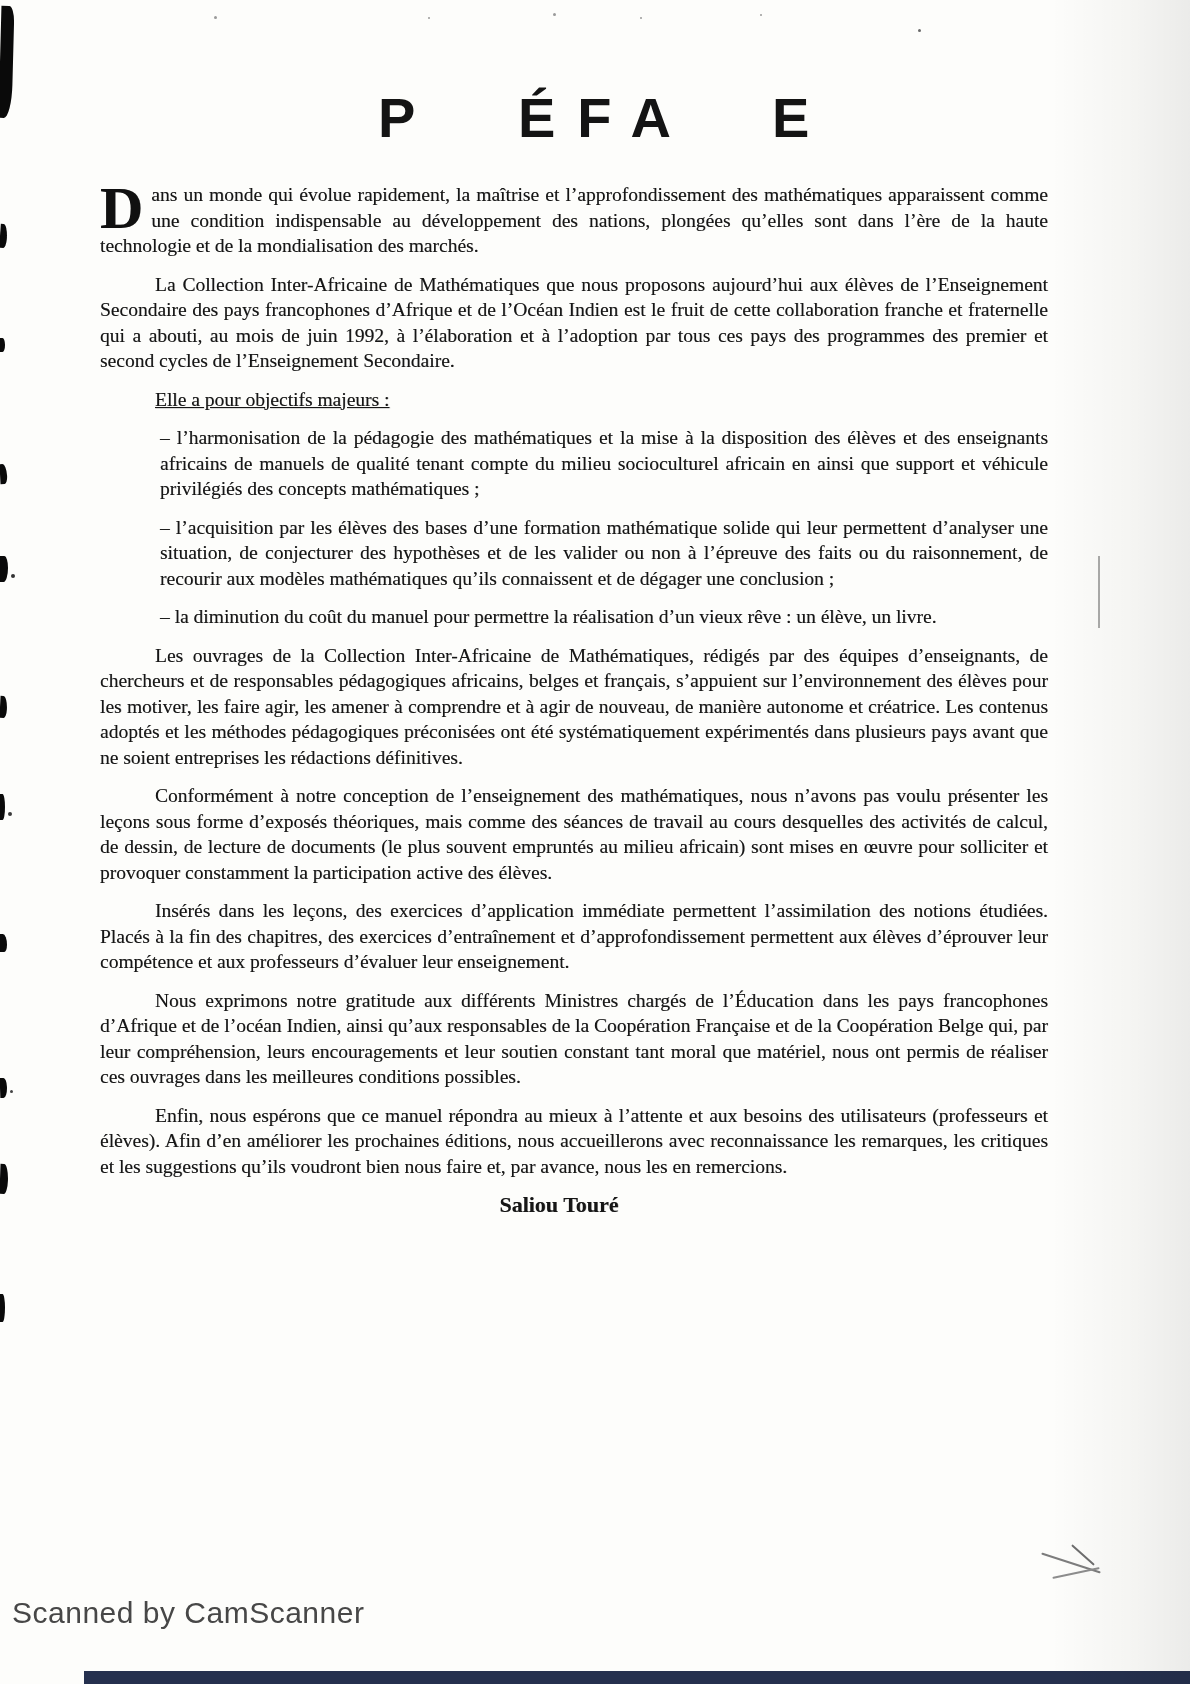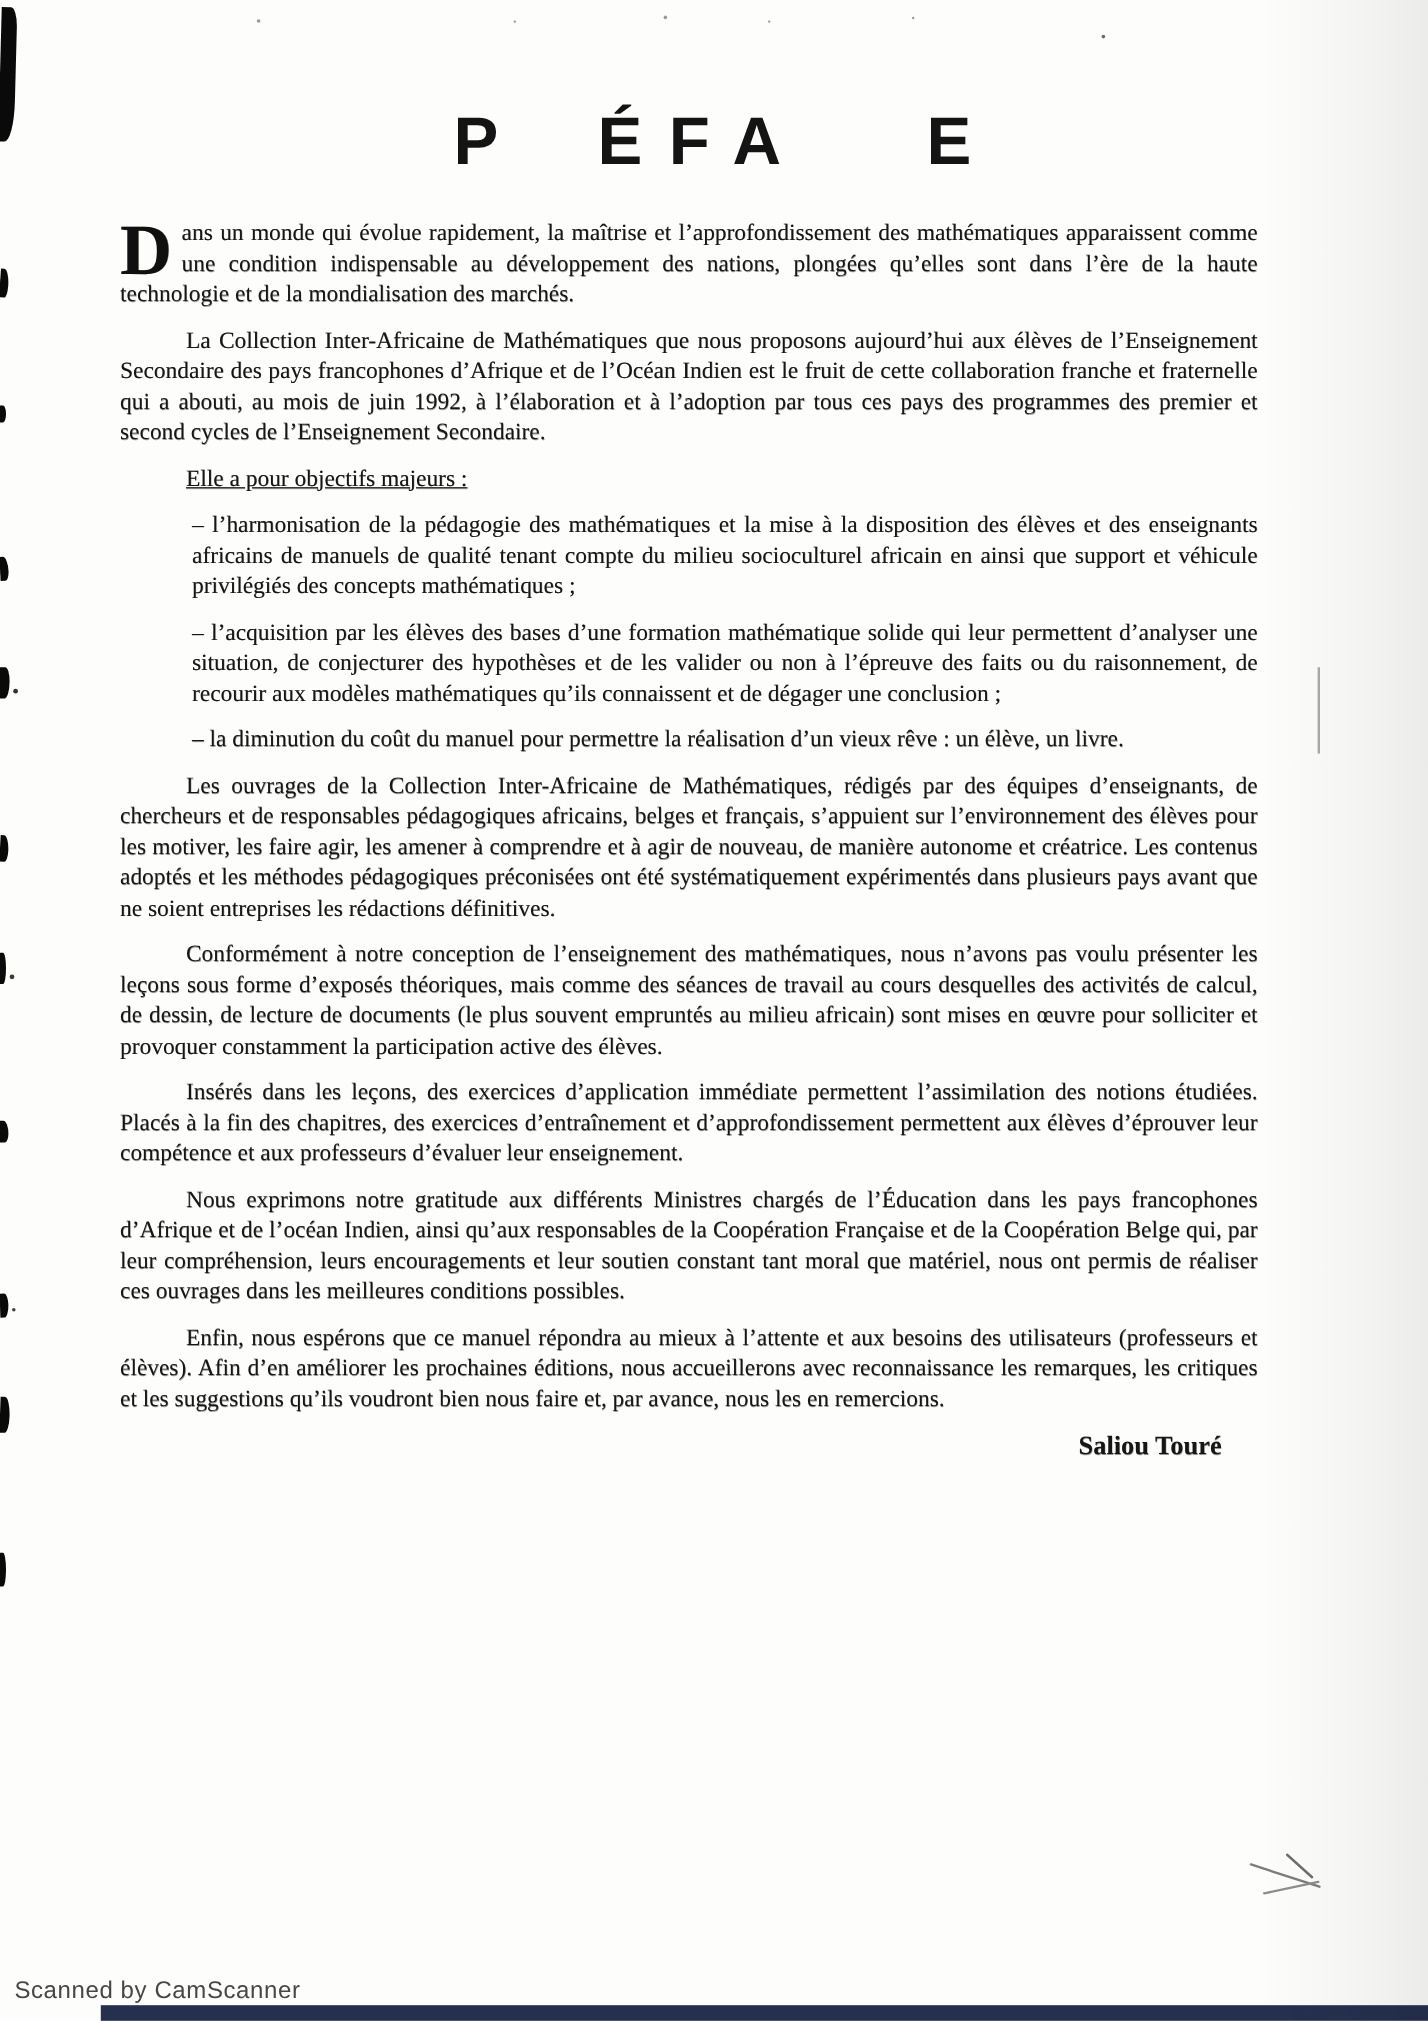--- a/index.html
+++ b/index.html
@@ -16,47 +16,47 @@
     background:linear-gradient(to right, rgba(0,0,0,0) 0%, rgba(0,0,0,0.035) 60%, rgba(0,0,0,0.07) 100%);
     pointer-events:none;
   }
   
   .title{
     position:absolute;left:100px;top:86px;width:948px;height:70px;margin:0;
     font-family:"Liberation Sans", sans-serif;font-weight:bold;color:#141414;
     font-size:56px;line-height:64px;
   }
   .title .t1{position:absolute;left:278px;top:0;}
-  .title .t2{position:absolute;left:398px;top:0;letter-spacing:22px;}
+  .title .t2{position:absolute;left:418px;top:0;letter-spacing:22px;}
   .title .t3{position:absolute;left:672px;top:0;}
   
   .content{
     position:absolute;left:100px;top:182px;width:948px;
     font-size:19.5px;line-height:25.5px;color:#161616;
     text-align:justify;
     text-shadow:0.35px 0.35px 0 rgba(20,20,20,0.45);
   }
   .content p{margin:0 0 13px 0;}
   .para{text-indent:55px;}
   .dropcap-para{text-indent:0;}
   .dropcap{
     float:left;font-size:60px;line-height:46px;font-weight:bold;
     padding:3px 8px 0 0;color:#101010;
   }
   .objectives-intro{text-indent:55px;text-decoration:underline;}
   .bullet{margin-left:60px !important;text-indent:0;}
   .signature{
-    margin-top:26px;text-align:right;padding-right:30px;
+    margin-top:26px;text-align:center;padding-right:30px;
     font-weight:bold;font-size:22px;text-indent:0;
   }
   
   .scan-footer-text{
-    position:absolute;left:12px;top:1648px;
+    position:absolute;left:12px;top:1596px;
     font-family:"Liberation Sans", sans-serif;
-    font-size:20px;letter-spacing:0.5px;color:#474747;
+    font-size:30px;letter-spacing:0.5px;color:#474747;
   }
   .footer-bar{
     position:absolute;left:84px;right:0;bottom:0;height:13px;
   }
   
   .art{position:absolute;background:#0a0a0a;pointer-events:none;}
   .binding-top{left:0;top:6px;width:13px;height:112px;border-radius:0 40% 60% 0/0 15% 30% 0;transform:rotate(1.5deg);}
   .m1{left:0;top:224px;width:7px;height:24px;border-radius:0 60% 40% 0;transform:rotate(4deg);}
   .m2{left:0;top:338px;width:5px;height:14px;border-radius:0 50% 50% 0;}
   .m3{left:0;top:464px;width:7px;height:20px;border-radius:0 60% 40% 0;transform:rotate(-3deg);}

